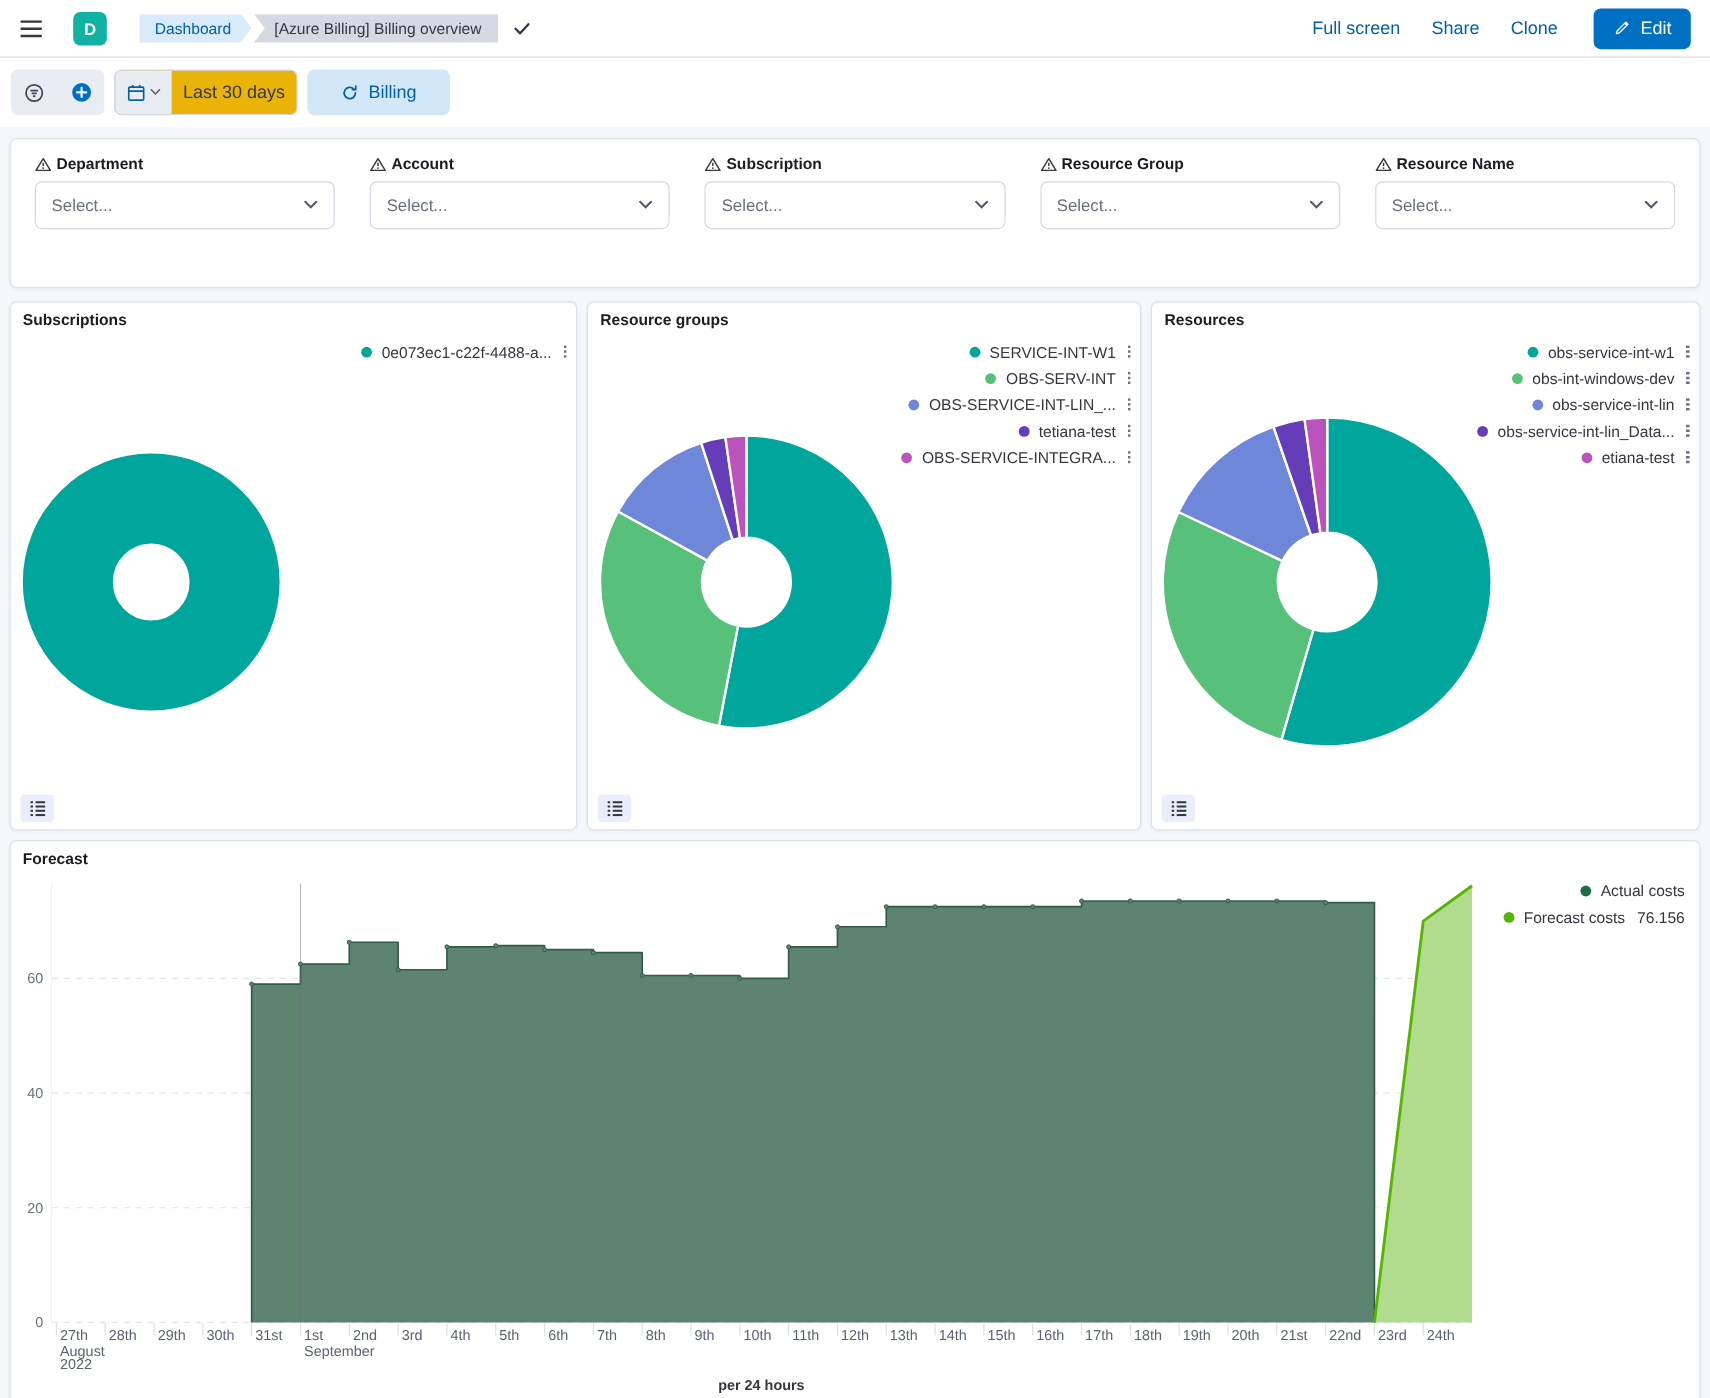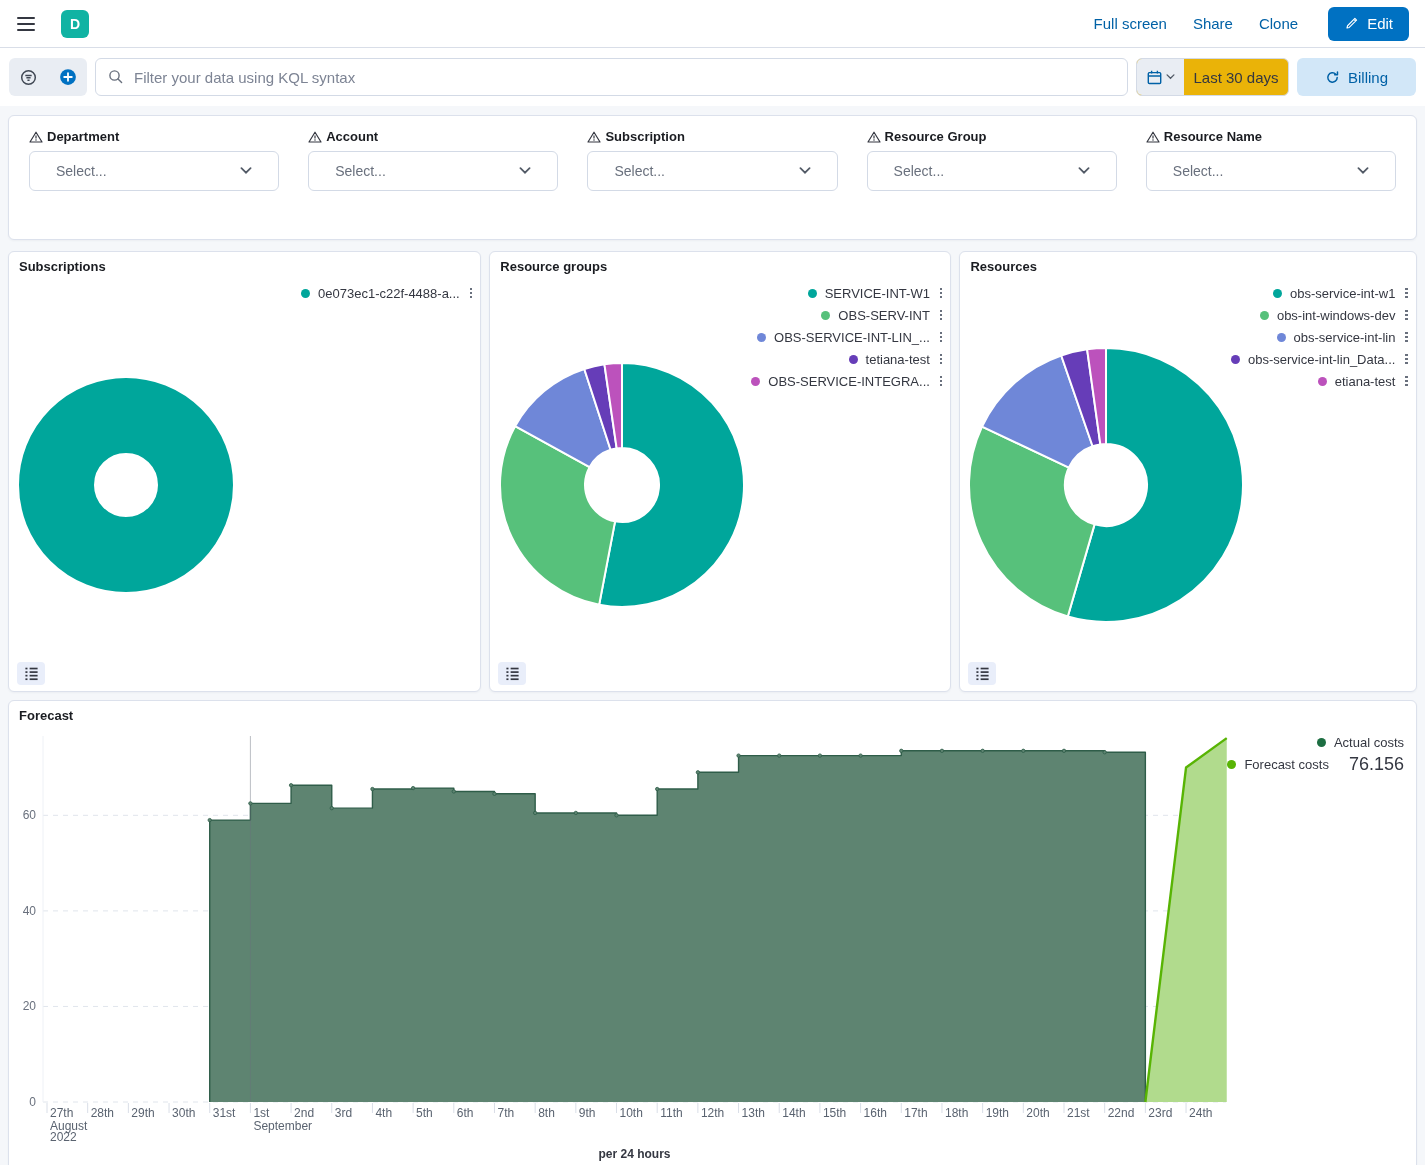--- a/index.html
+++ b/index.html
@@ -28,30 +28,30 @@
   .datepicker { width:153px; height:38px; border:1px solid #d3dae6; border-radius:6px; display:flex; overflow:hidden; background:#eab308; }
   .dp-left { width:47px; background:#e9edf3; display:flex; align-items:center; justify-content:center; gap:4px; cursor:pointer; }
   .dp-right { flex:1; display:flex; align-items:center; justify-content:center; font-size:15px; color:#343741; cursor:pointer; }
   .refresh-btn { width:119px; height:38px; background:#d2e7f8; color:#0061a6; border:none; border-radius:6px; font-size:15px; font-weight:500; font-family:inherit; display:flex; align-items:center; justify-content:center; gap:8px; cursor:pointer; }
 
   
   .dashboard { padding:9px 8px 0 8px; }
   .panel { background:#fff; border:1px solid #dce1ec; border-radius:6px; position:relative; box-shadow:0 1px 2px rgba(65,78,101,.05); }
   .controls-panel { height:125px; margin-bottom:11px; padding:13px 20px; display:grid; grid-template-columns:repeat(5,1fr); column-gap:29px; align-content:start; }
   .control-label { display:flex; align-items:center; gap:4px; font-size:13px; font-weight:700; color:#1a1c21; margin-bottom:7px; }
-  .select { height:40px; border:1px solid #d3dae6; border-radius:6px; background:#fff; display:flex; align-items:center; justify-content:space-between; padding:0 26px; color:#69707d; font-size:14px; cursor:pointer; }
+  .select { height:40px; border:1px solid #d3dae6; border-radius:6px; background:#fff; display:flex; align-items:center; justify-content:space-between; padding:0 13px; color:#69707d; font-size:14px; cursor:pointer; }
 
   .pies-row { display:flex; gap:8px; margin-bottom:8px; }
   .pie-panel { height:441px; }
   .panel-title { position:absolute; top:7px; left:10px; font-size:13px; font-weight:700; color:#1a1c21; }
   .legend { position:absolute; top:30px; right:8px; display:flex; flex-direction:column; }
   .legend-row { display:flex; align-items:center; justify-content:flex-end; height:22px; cursor:pointer; }
   .legend-dot { width:9px; height:9px; border-radius:50%; flex:0 0 auto; }
   .legend-label { font-size:13px; color:#343741; margin-left:8px; white-space:nowrap; }
-  .legend-value { font-size:18px; color:#343741; margin-left:20px; }
+  .legend-value { font-size:13px; color:#343741; margin-left:10px; }
   .dots-menu { margin-left:10px; display:flex; flex-direction:column; gap:1.5px; align-items:center; cursor:pointer; }
   .dots-menu i { width:2.6px; height:2.6px; background:#69707d; display:block; }
   .legend-toggle { position:absolute; left:8px; bottom:6px; width:28px; height:23px; background:#e9eefa; border:none; border-radius:4px; display:flex; align-items:center; justify-content:center; cursor:pointer; }
   .pie-chart { position:absolute; }
 
   .forecast-panel { height:473px; }
   #forecast-svg { position:absolute; left:0; top:0; }
   #forecast-svg text { font-family:"Liberation Sans", sans-serif; }
 </style>
 </head>
@@ -61,20 +61,29 @@
 
   <header class="topbar">
     <button class="icon-btn" aria-label="menu">
       <svg width="20" height="16" viewBox="0 0 20 16">
           <rect x="1" y="1" width="18" height="2" rx="1" fill="#343741"></rect>
           <rect x="1" y="7" width="18" height="2" rx="1" fill="#343741"></rect>
           <rect x="1" y="13" width="18" height="2" rx="1" fill="#343741"></rect>
         </svg>
     </button>
     <div class="logo">D</div>
+    <nav class="breadcrumbs">
+      <span class="crumb-first">Dashboard</span>
+      <span class="crumb-last">[Azure Billing] Billing overview</span>
+      <span class="crumb-check">
+        <svg width="14" height="12" viewBox="0 0 13 11">
+            <path d="M1.5 5.5 L5 9 L11.5 2" stroke="#343741" stroke-width="1.8" fill="none" stroke-linecap="round" stroke-linejoin="round"></path>
+          </svg>
+      </span>
+    </nav>
     <div class="topbar-right">
       <a>Full screen</a>
       <a>Share</a>
       <a>Clone</a>
       <button class="edit-btn">
         <svg width="15" height="15" viewBox="0 0 16 16">
             <path d="M3.2 12.8 L3.8 10.4 L11.6 2.6 L13.4 4.4 L5.6 12.2 L3.2 12.8 Z M10.6 3.6 l1.8 1.8" fill="none" stroke="#fff" stroke-width="1.2" stroke-linejoin="round"></path>
           </svg>
         <span>Edit</span>
       </button>
@@ -90,27 +99,20 @@
             <line x1="6" y1="8.3" x2="10" y2="8.3" stroke="#404854" stroke-width="1.4"></line>
             <line x1="7" y1="10.5" x2="9" y2="10.5" stroke="#404854" stroke-width="1.4"></line>
           </svg>
       </span>
       <span class="cell">
         <svg width="18" height="18" viewBox="0 0 16 16">
             <circle cx="8" cy="8" r="7" fill="#0071c2"></circle>
             <path d="M8 4.6v6.8 M4.6 8h6.8" stroke="#fff" stroke-width="1.6" stroke-linecap="round"></path>
           </svg>
       </span>
-    </div>
-    <div class="kql-search">
-      <svg width="16" height="16" viewBox="0 0 16 16">
-          <circle cx="6.5" cy="6.5" r="4.6" stroke="#69707d" stroke-width="1.4" fill="none"></circle>
-          <line x1="10" y1="10" x2="13.6" y2="13.6" stroke="#69707d" stroke-width="1.4" stroke-linecap="round"></line>
-        </svg>
-      <input type="text" placeholder="Filter your data using KQL syntax" style="">
     </div>
     <div class="datepicker">
       <span class="dp-left">
         <svg width="15" height="15" viewBox="0 0 14 14">
             <rect x="1.2" y="2.4" width="11.6" height="10.2" rx="1" stroke="#0061a6" stroke-width="1.3" fill="none"></rect>
             <line x1="1.2" y1="5.6" x2="12.8" y2="5.6" stroke="#0061a6" stroke-width="1.3"></line>
             <line x1="4.3" y1="0.8" x2="4.3" y2="3.2" stroke="#0061a6" stroke-width="1.3"></line>
             <line x1="9.7" y1="0.8" x2="9.7" y2="3.2" stroke="#0061a6" stroke-width="1.3"></line>
           </svg>
         <svg width="9" height="6" viewBox="0 0 10 7">

